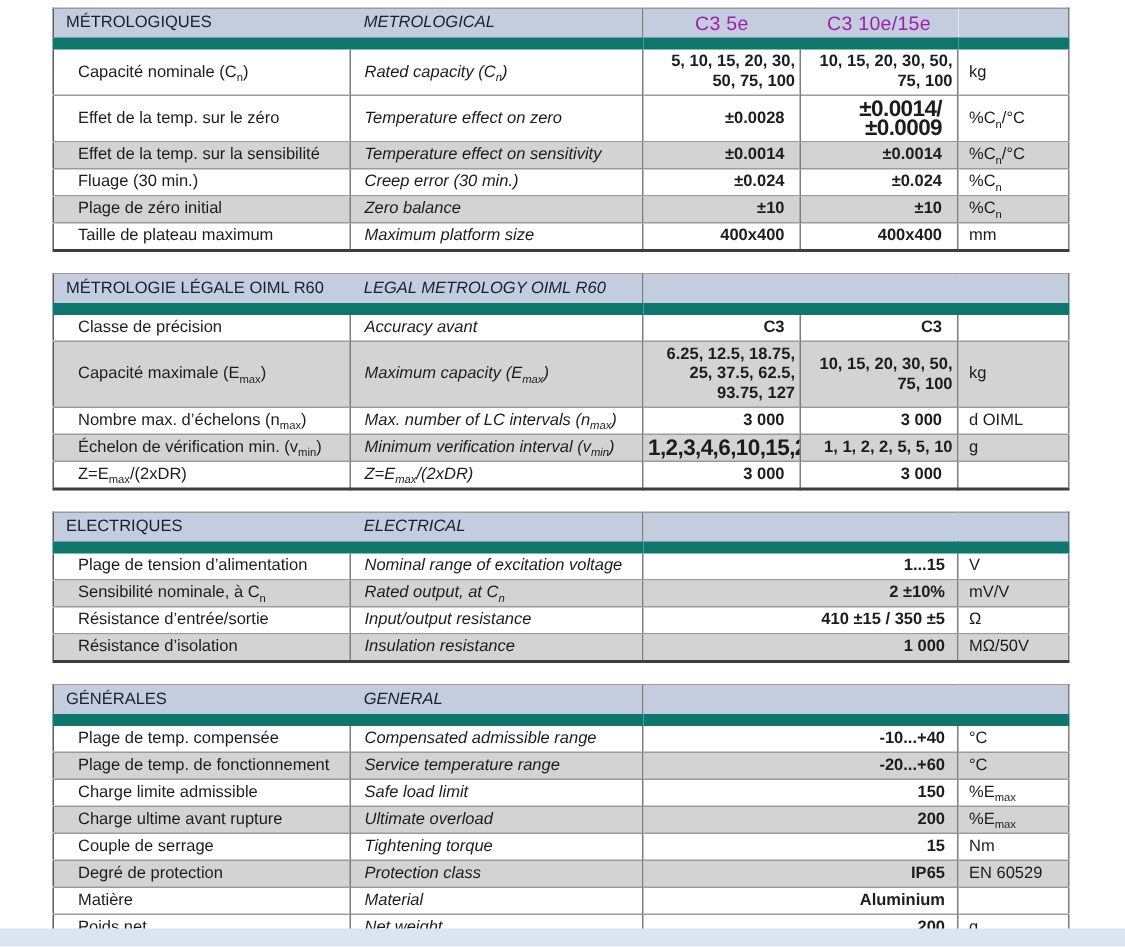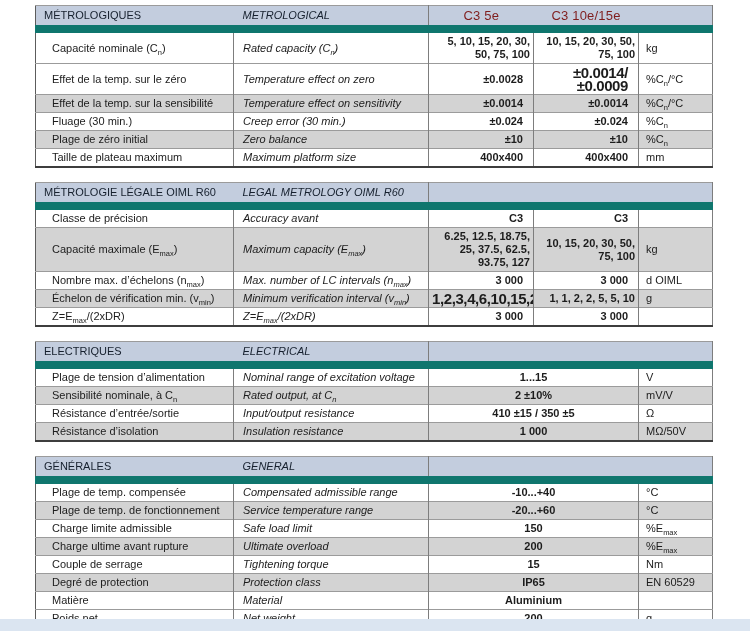--- a/index.html
+++ b/index.html
@@ -41,39 +41,39 @@
     font-weight:normal;
     border-top:none;
     border-bottom:8px solid #0f766e;
     padding-top:3px; padding-bottom:3px;
   }
   tr.band td:first-child { box-shadow:-7px 0 0 0 var(--band-bg,#c3cdde); }
   tr.band td.model {
     text-align:center;
     font-size:13px;
     letter-spacing:.2px;
-    color:#7f1d1d;
+    color:#a21caf;
     padding-left:0; padding-right:0;
   }
   tr.g td { background:var(--row-alt,#d3d3d3); }
   tr.g td:first-child { box-shadow:-7px 0 0 0 var(--row-alt,#d3d3d3); }
 
   td.fr { padding-left:16px; border-right:1px solid #7d7d7d; }
   td.en { font-style:italic; padding-left:9px; border-right:1px solid #7d7d7d; }
   td.val {
     font-weight:bold;
     text-align:right;
     padding-right:10px;
     border-right:1px solid #7d7d7d;
   }
   td.val.center { padding-left:3px; padding-right:3px; }
   td.val.tight { letter-spacing:-0.4px; font-size:15px; }
   td.merged {
     font-weight:bold;
-    text-align:center;
+    text-align:right;
     border-right:1px solid #7d7d7d;
   }
   td.unit { padding-left:7px; }
   sub { font-size:7.5px; line-height:0; }
 
   .footer-bar {
     position:absolute; left:0; bottom:0;
     width:750px; height:12px;
     background:var(--footer-bar,#dbe5f1);
   }

